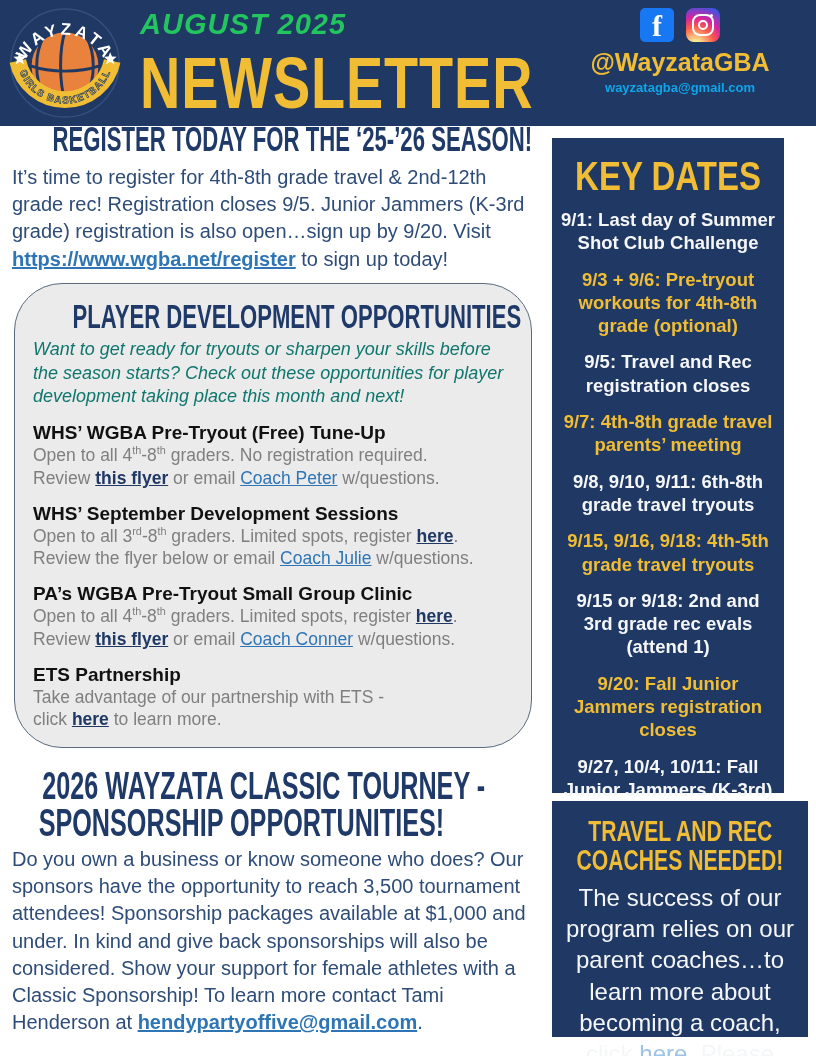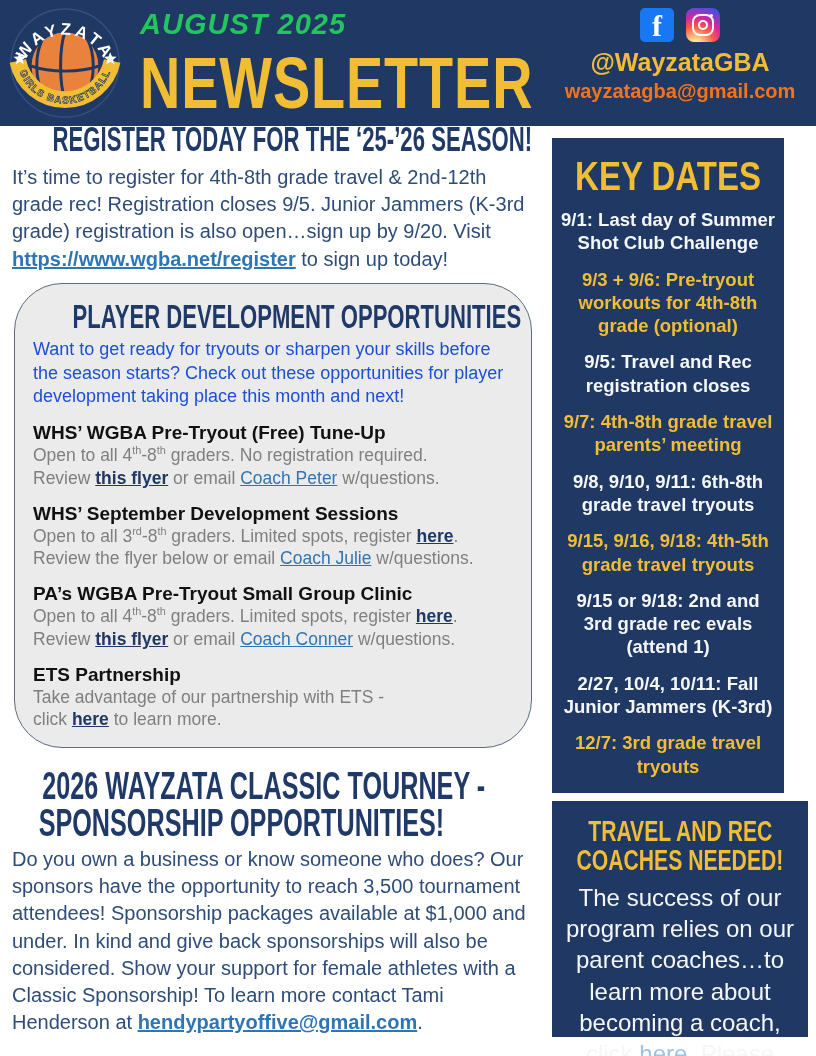--- a/index.html
+++ b/index.html
@@ -21,38 +21,38 @@
   .social-block{position:absolute;right:8px;top:6px;width:256px;text-align:center;}
   .social-icons{display:flex;justify-content:center;gap:12px;margin-top:2px;}
   .fb{width:34px;height:34px;background:#1877F2;border-radius:5px;color:#fff;
       font-weight:800;font-size:30px;line-height:36px;text-align:center;font-family:"Liberation Serif",serif;}
   .ig{width:34px;height:34px;border-radius:8px;position:relative;
       background:radial-gradient(circle at 28% 110%, #fdf497 0%, #fdf497 8%, #fd5949 42%, #d6249f 62%, #285AEB 95%);}
   .ig:before{content:"";position:absolute;inset:6px;border:2.5px solid #fff;border-radius:8px;}
   .ig:after{content:"";position:absolute;left:12px;top:12px;width:6px;height:6px;border:2.5px solid #fff;border-radius:50%;}
   .ig .dot{position:absolute;right:7px;top:6px;width:3px;height:3px;background:#fff;border-radius:50%;}
   .handle{margin-top:6px;font-size:25px;font-weight:800;color:#F0BD35;}
-  .mail{margin-top:3px;font-size:20px;font-weight:700;color:#f97316;}
+  .mail{margin-top:3px;font-size:13px;font-weight:700;color:#0ea5e9;}
   
   .left-col{position:absolute;left:0;top:112px;width:546px;text-align:left;}
   .h-line{line-height:1.12;}
   .register-heading{margin-top:8px;height:36px;}
   .register-heading .cond{--sx:.82;--sy:1.3;font-size:27px;color:#1F3A68;}
   .body-par{margin:8px 12px 0 12px;font-size:20px;line-height:1.36;color:#2E4C78;}
   .seg-blue{color:#2E75B6;text-decoration:underline;cursor:pointer;}
   .seg-blue-bold{color:#2E75B6;font-weight:700;text-decoration:underline;cursor:pointer;}
   .seg-dark{color:#1F3864;font-weight:700;text-decoration:underline;cursor:pointer;}
   .seg-pale{color:#9DC3E6;text-decoration:underline;cursor:pointer;}
   sup{font-size:62%;line-height:0;}
   
   .dev-box{margin:10px 14px 0 14px;background:#EBEBEB;border:1.5px solid #5B6B7E;
            border-radius:48px;padding:14px 18px 16px 18px;}
   .dev-heading{height:34px;}
   .dev-heading .cond{--sx:.85;--sy:1.3;font-size:26px;color:#1F3A68;}
-  .dev-intro{margin-top:6px;font-size:18px;line-height:1.32;color:#1d4ed8;}
+  .dev-intro{margin-top:6px;font-size:18px;line-height:1.32;color:#0f766e;font-style:italic;}
   .program{margin-top:13px;}
   .program-title{font-size:19px;font-weight:700;color:#111111;}
   .program-line{font-size:17.5px;color:#7F7F7F;line-height:1.3;}
   
   .sponsor-heading{margin-top:16px;}
   .sponsor-heading div{height:37px;}
   .sponsor-heading .cond{--sx:.84;--sy:1.3;font-size:30px;color:#1F3A68;}
   
   .kd-box{position:absolute;left:552px;top:138px;width:232px;height:655px;background:#1F3864;text-align:center;}
   .kd-heading{margin-top:16px;height:44px;}
@@ -163,21 +163,22 @@
     <span class="cond">KEY DATES</span>
   </div>
   <div class="kd-list">
       <div class="kd-item c-white">9/1: Last day of Summer Shot Club Challenge</div>
       <div class="kd-item c-yellow">9/3 + 9/6: Pre-tryout workouts for 4th-8th grade (optional)</div>
       <div class="kd-item c-white">9/5: Travel and Rec registration closes</div>
       <div class="kd-item c-yellow">9/7: 4th-8th grade travel parents’ meeting</div>
       <div class="kd-item c-white">9/8, 9/10, 9/11: 6th-8th grade travel tryouts</div>
       <div class="kd-item c-yellow">9/15, 9/16, 9/18: 4th-5th grade travel tryouts</div>
       <div class="kd-item c-white">9/15 or 9/18: 2nd and 3rd grade rec evals (attend 1)</div>
-      <div class="kd-item c-white">2/27, 10/4, 10/11: Fall Junior Jammers (K-3rd)</div>
+      <div class="kd-item c-yellow">9/20: Fall Junior Jammers registration closes</div>
+      <div class="kd-item c-white">9/27, 10/4, 10/11: Fall Junior Jammers (K-3rd)</div>
       <div class="kd-item c-yellow">12/7: 3rd grade travel tryouts</div>
     </div>
 </div>
 
 <div class="coach-box">
   <div class="coach-heading">
     <div class="h-line"><span class="cond">TRAVEL AND REC</span></div>
     <div class="h-line"><span class="cond">COACHES NEEDED!</span></div>
   </div>
   <div class="coach-body"><span>The success of our program relies on our parent coaches…to learn more about becoming a coach, click </span><a class="seg-pale">here</a><span>. Please indicate your interest on your player’s registration.</span></div>

